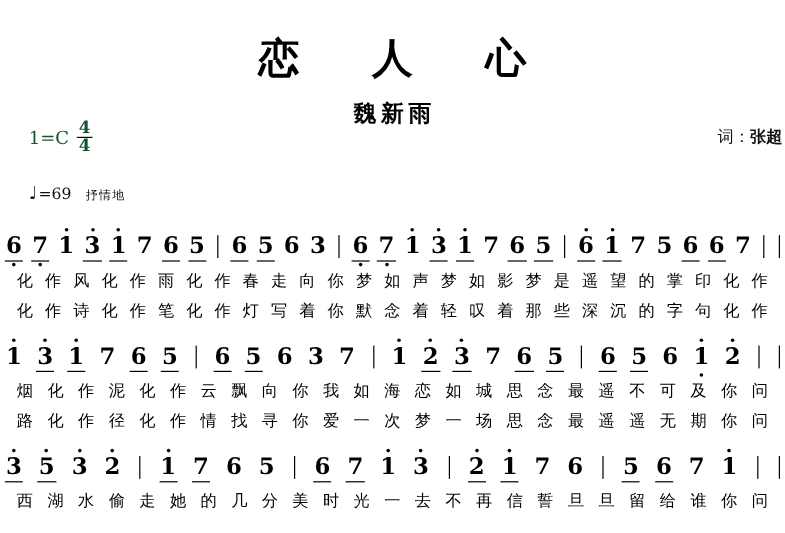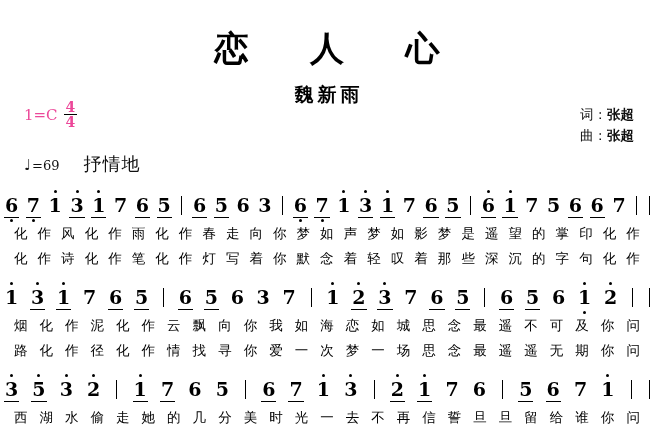--- a/index.html
+++ b/index.html
@@ -18,21 +18,21 @@
 
   .sheet {
     position: relative;
     width: 654px;
     height: 444px;
   }
 
   
   .title {
     text-align: center;
-    font-family: Liberation Sans, sans-serif;
+    font-family: Liberation Serif, serif;
     font-weight: bold;
     font-size: 34px;
     letter-spacing: 26px;
     padding-top: 26px;
     text-indent: 26px;
     color: #000;
   }
   .composer {
     text-align: center;
     font-family: "DejaVu Sans", sans-serif;
@@ -42,21 +42,21 @@
     margin-top: 10px;
     text-indent: 4px;
     color: #000;
   }
 
   .meta-left {
     position: absolute;
     left: 24px;
     top: 100px;
     font-size: 14px;
-    color: #ec4899;
+    color: #14532d;
   }
   .keysig {
     display: flex;
     align-items: center;
     font-family: "DejaVu Serif", serif;
     font-size: 15px;
   }
   .keysig .kv { margin-right: 6px; }
   .frac {
     display: inline-flex;
@@ -74,29 +74,29 @@
     position: absolute;
     left: 24px;
     top: 152px;
     display: flex;
     align-items: baseline;
     font-family: "DejaVu Serif", serif;
     font-size: 13px;
   }
   .tempo .note { font-size: 15px; margin-right: 1px; }
   .tempo .mood {
-    margin-left: 24px;
+    margin-left: 12px;
     font-family: Liberation Mono, monospace;
-    font-size: 18px;
+    font-size: 10px;
     letter-spacing: 1px;
   }
 
   .credits {
     position: absolute;
-    right: 20px;
+    right: 2px;
     top: 104px;
     font-family: "DejaVu Sans", sans-serif;
     font-size: 13.5px;
     line-height: 1.55;
     text-align: left;
   }
   .credits div span.lbl { letter-spacing: 0px; }
   .credits div span.nm { font-weight: bold; }
 
   
@@ -202,23 +202,20 @@
 
   <div class="tempo">
     <span class="note">♩</span>
     <span>=69</span>
     <span class="mood">抒情地</span>
   </div>
 
   <div class="credits">
     <div>
       <span class="lbl">词：</span><span class="nm">张超</span>
-    </div>
-    <div>
-      <span class="lbl">曲：</span><span class="nm">张超</span>
     </div>
   </div>
 
   <div class="system sys1">
     <div class="notes-row">
         <span class="note-cell lo b1"><span class="glyph">6</span></span>
         <span class="note-cell lo b1"><span class="glyph">7</span></span>
         <span class="note-cell hi "><span class="glyph">1</span></span>
         <span class="note-cell hi b1"><span class="glyph">3</span></span>
         <span class="note-cell hi b1"><span class="glyph">1</span></span>

